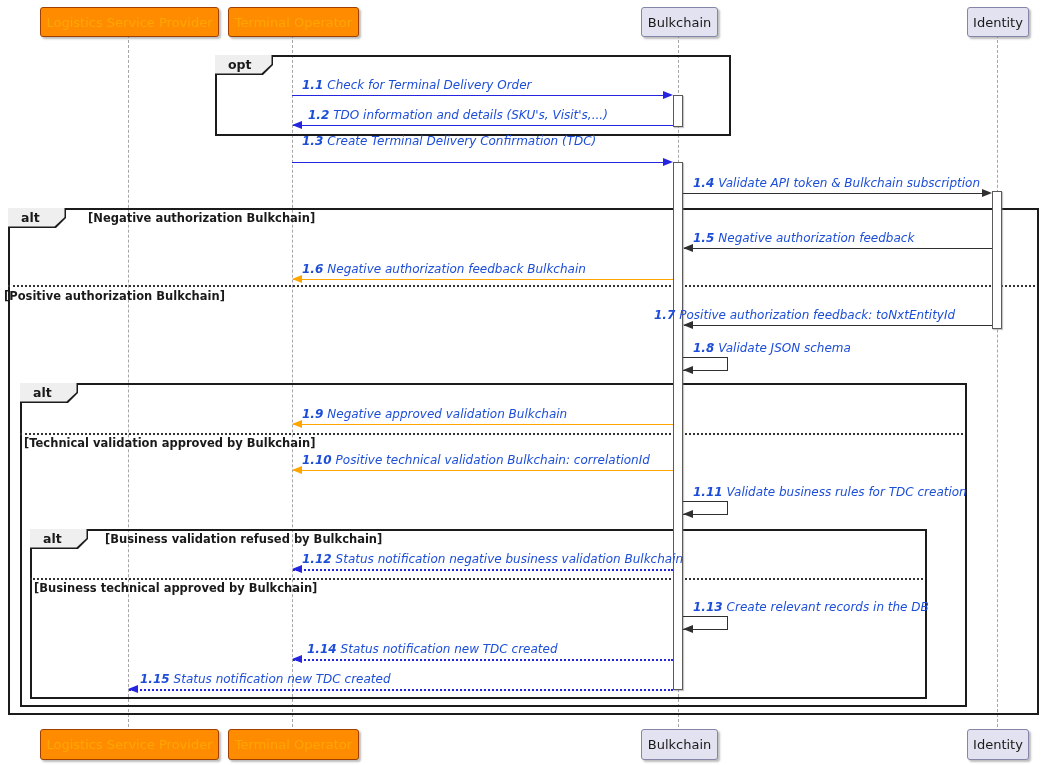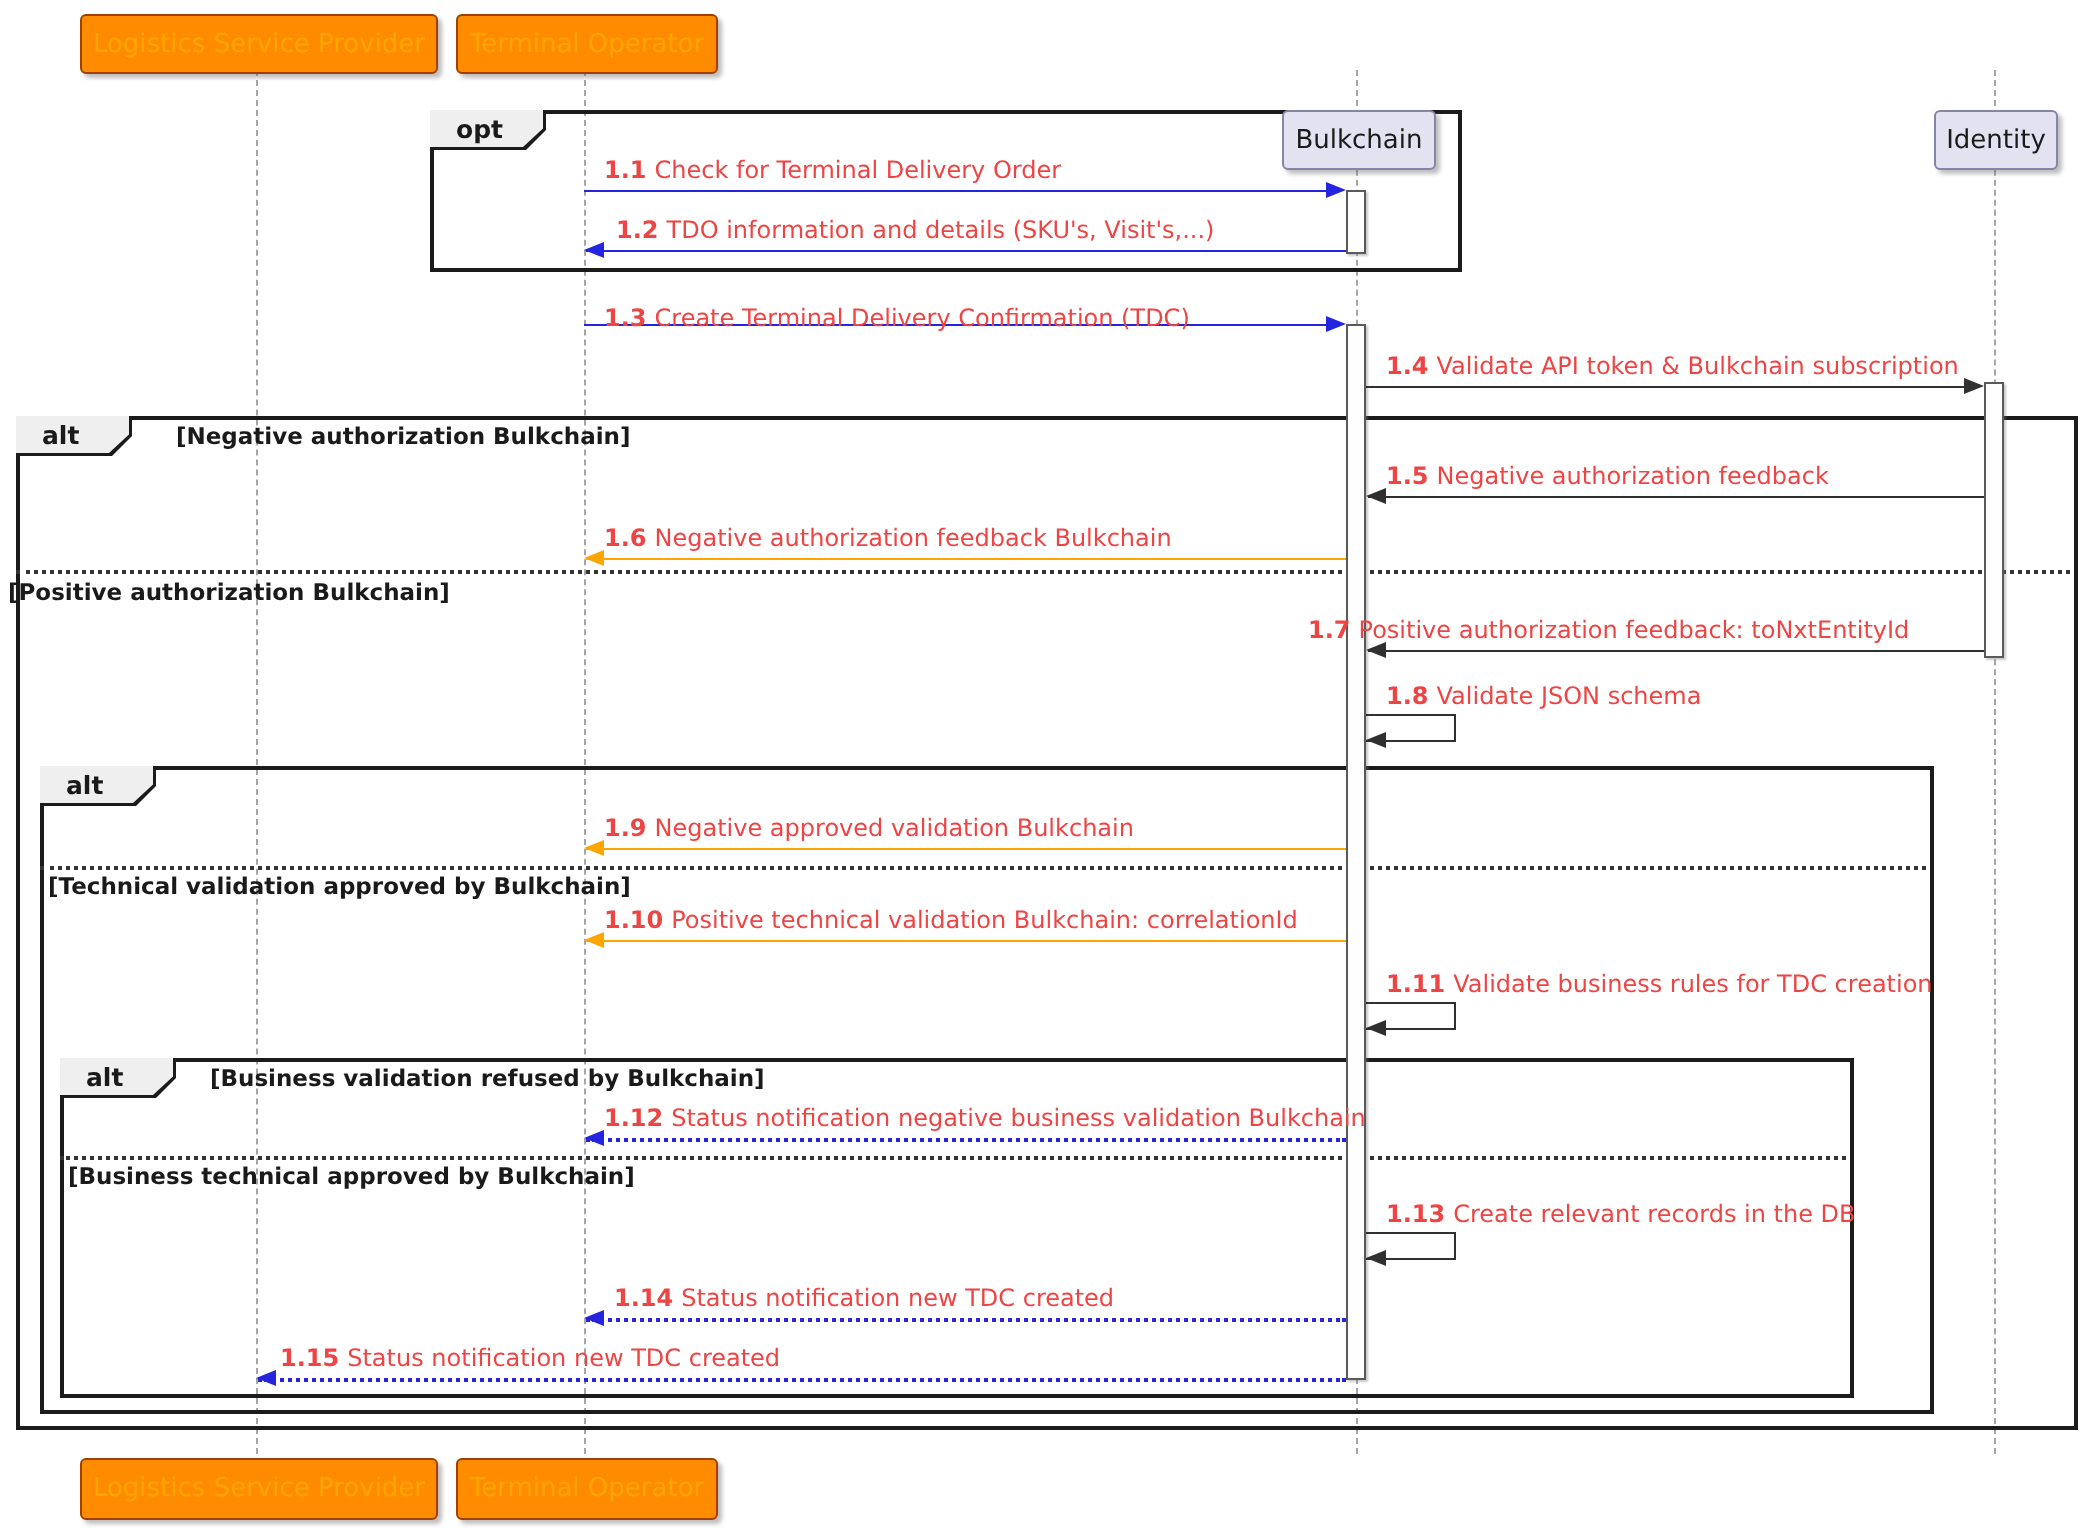--- a/index.html
+++ b/index.html
@@ -8,21 +8,21 @@
     font-family:"DejaVu Sans","Liberation Sans",sans-serif;
     font-size:12px;color:#1a1a1a;overflow:hidden;
   }
   
   .lifeline{position:absolute;top:35px;height:692px;width:0;border-left:1px dashed #A6A6A6;z-index:1;}
   
   .pbox{position:absolute;display:flex;align-items:center;justify-content:center;
     font-size:13px;border-radius:3px;z-index:6;white-space:nowrap;
     box-shadow:2px 2px 2px rgba(110,110,110,.45);}
   .pbox.orange{background:#FF8C00;border:1.5px solid #A04000;}
-  .pbox.gray{background:#E2E2F0;border:1.5px solid #8585A8;margin-top:48px;}
+  .pbox.gray{background:#E2E2F0;border:1.5px solid #8585A8;}
   
   .frag{position:absolute;border:2px solid #1B1B1B;background:transparent;z-index:2;}
   .divider{position:absolute;height:0;border-top:2px dotted #333;z-index:2;}
   .guard{position:absolute;font-weight:bold;font-size:11.5px;white-space:nowrap;z-index:4;}
   .tag-outer{position:absolute;width:58px;height:20px;background:#1B1B1B;z-index:4;
     clip-path:polygon(0 0,100% 0,100% 50%,calc(100% - 10px) 100%,0 100%);}
   .tag-inner{position:absolute;left:0;top:0;right:1.5px;bottom:1.5px;background:#EFEFEF;
     clip-path:polygon(0 0,100% 0,100% 50%,calc(100% - 10px) 100%,0 100%);
     display:flex;align-items:center;font-weight:bold;font-size:12.5px;padding-left:13px;box-sizing:border-box;}
   
@@ -30,21 +30,21 @@
     box-shadow:1px 1px 1px rgba(120,120,120,.4);z-index:3;box-sizing:border-box;}
   
   .msg{z-index:5;}
   .ln{position:absolute;height:0;z-index:5;}
   .ln.solid{border-top:1.5px solid currentColor;}
   .ln.dotted{border-top:2px dotted currentColor;}
   .head{position:absolute;width:0;height:0;border-top:4.5px solid transparent;border-bottom:4.5px solid transparent;z-index:5;}
   .head.hl{border-right:10px solid currentColor;}
   .head.hr{border-left:10px solid currentColor;}
   .selfbox{position:absolute;border:1.5px solid currentColor;border-left:none;z-index:5;box-sizing:border-box;}
-  .lbl{position:absolute;white-space:nowrap;color:#ef4444;line-height:14px;z-index:5;}
+  .lbl{position:absolute;white-space:nowrap;color:#1d4ed8;line-height:14px;z-index:5;font-style:italic;}
   .lbl b{margin-right:4px;}
   .blue{color:#2525E0;}
   .orange{color:#FFA500;}
   .black{color:#303030;}
 </style>
 </head>
 <body>
 
 <div id="canvas">
 
@@ -101,21 +101,21 @@
 
   <div class="msg blue">
     <div class="ln solid" style="left:293px;top:125px;width:380px"></div>
     <div class="head hl" style="left:292px;top:121px"></div>
     <div class="lbl" style="left:308px;top:108px"><b>1.2</b><span>TDO information and details (SKU's, Visit's,...)</span></div>
   </div>
 
   <div class="msg blue">
     <div class="ln solid" style="left:292px;top:162px;width:371px"></div>
     <div class="head hr" style="left:663px;top:158px"></div>
-    <div class="lbl" style="left:302px;top:152px"><b>1.3</b><span>Create Terminal Delivery Confirmation (TDC)</span></div>
+    <div class="lbl" style="left:302px;top:134px"><b>1.3</b><span>Create Terminal Delivery Confirmation (TDC)</span></div>
   </div>
 
   <div class="msg black">
     <div class="ln solid" style="left:683px;top:193px;width:299px"></div>
     <div class="head hr" style="left:982px;top:189px"></div>
     <div class="lbl" style="left:693px;top:176px"><b>1.4</b><span>Validate API token &amp; Bulkchain subscription</span></div>
   </div>
 
   <div class="msg black">
     <div class="ln solid" style="left:684px;top:248px;width:308px"></div>

